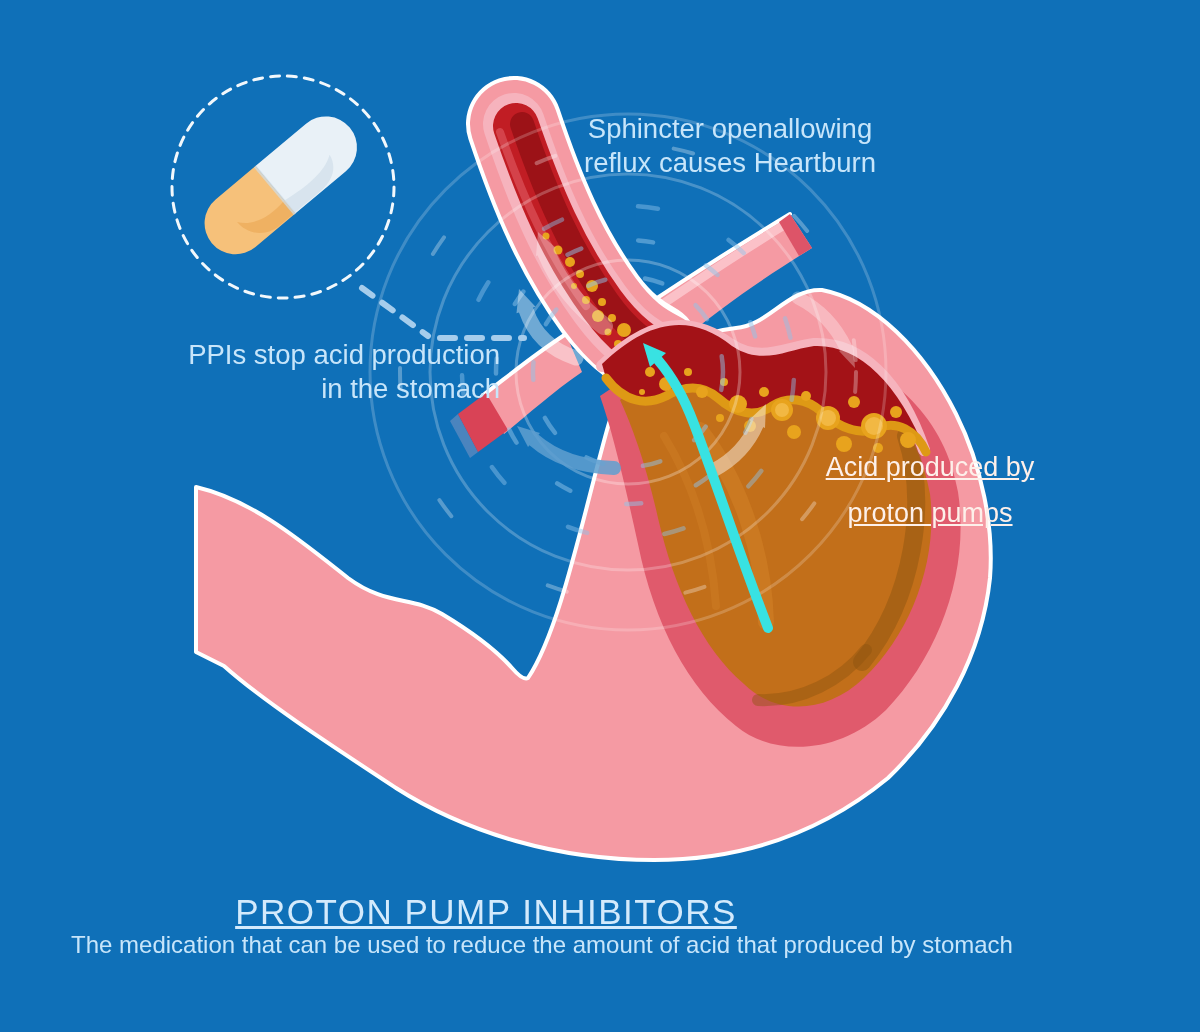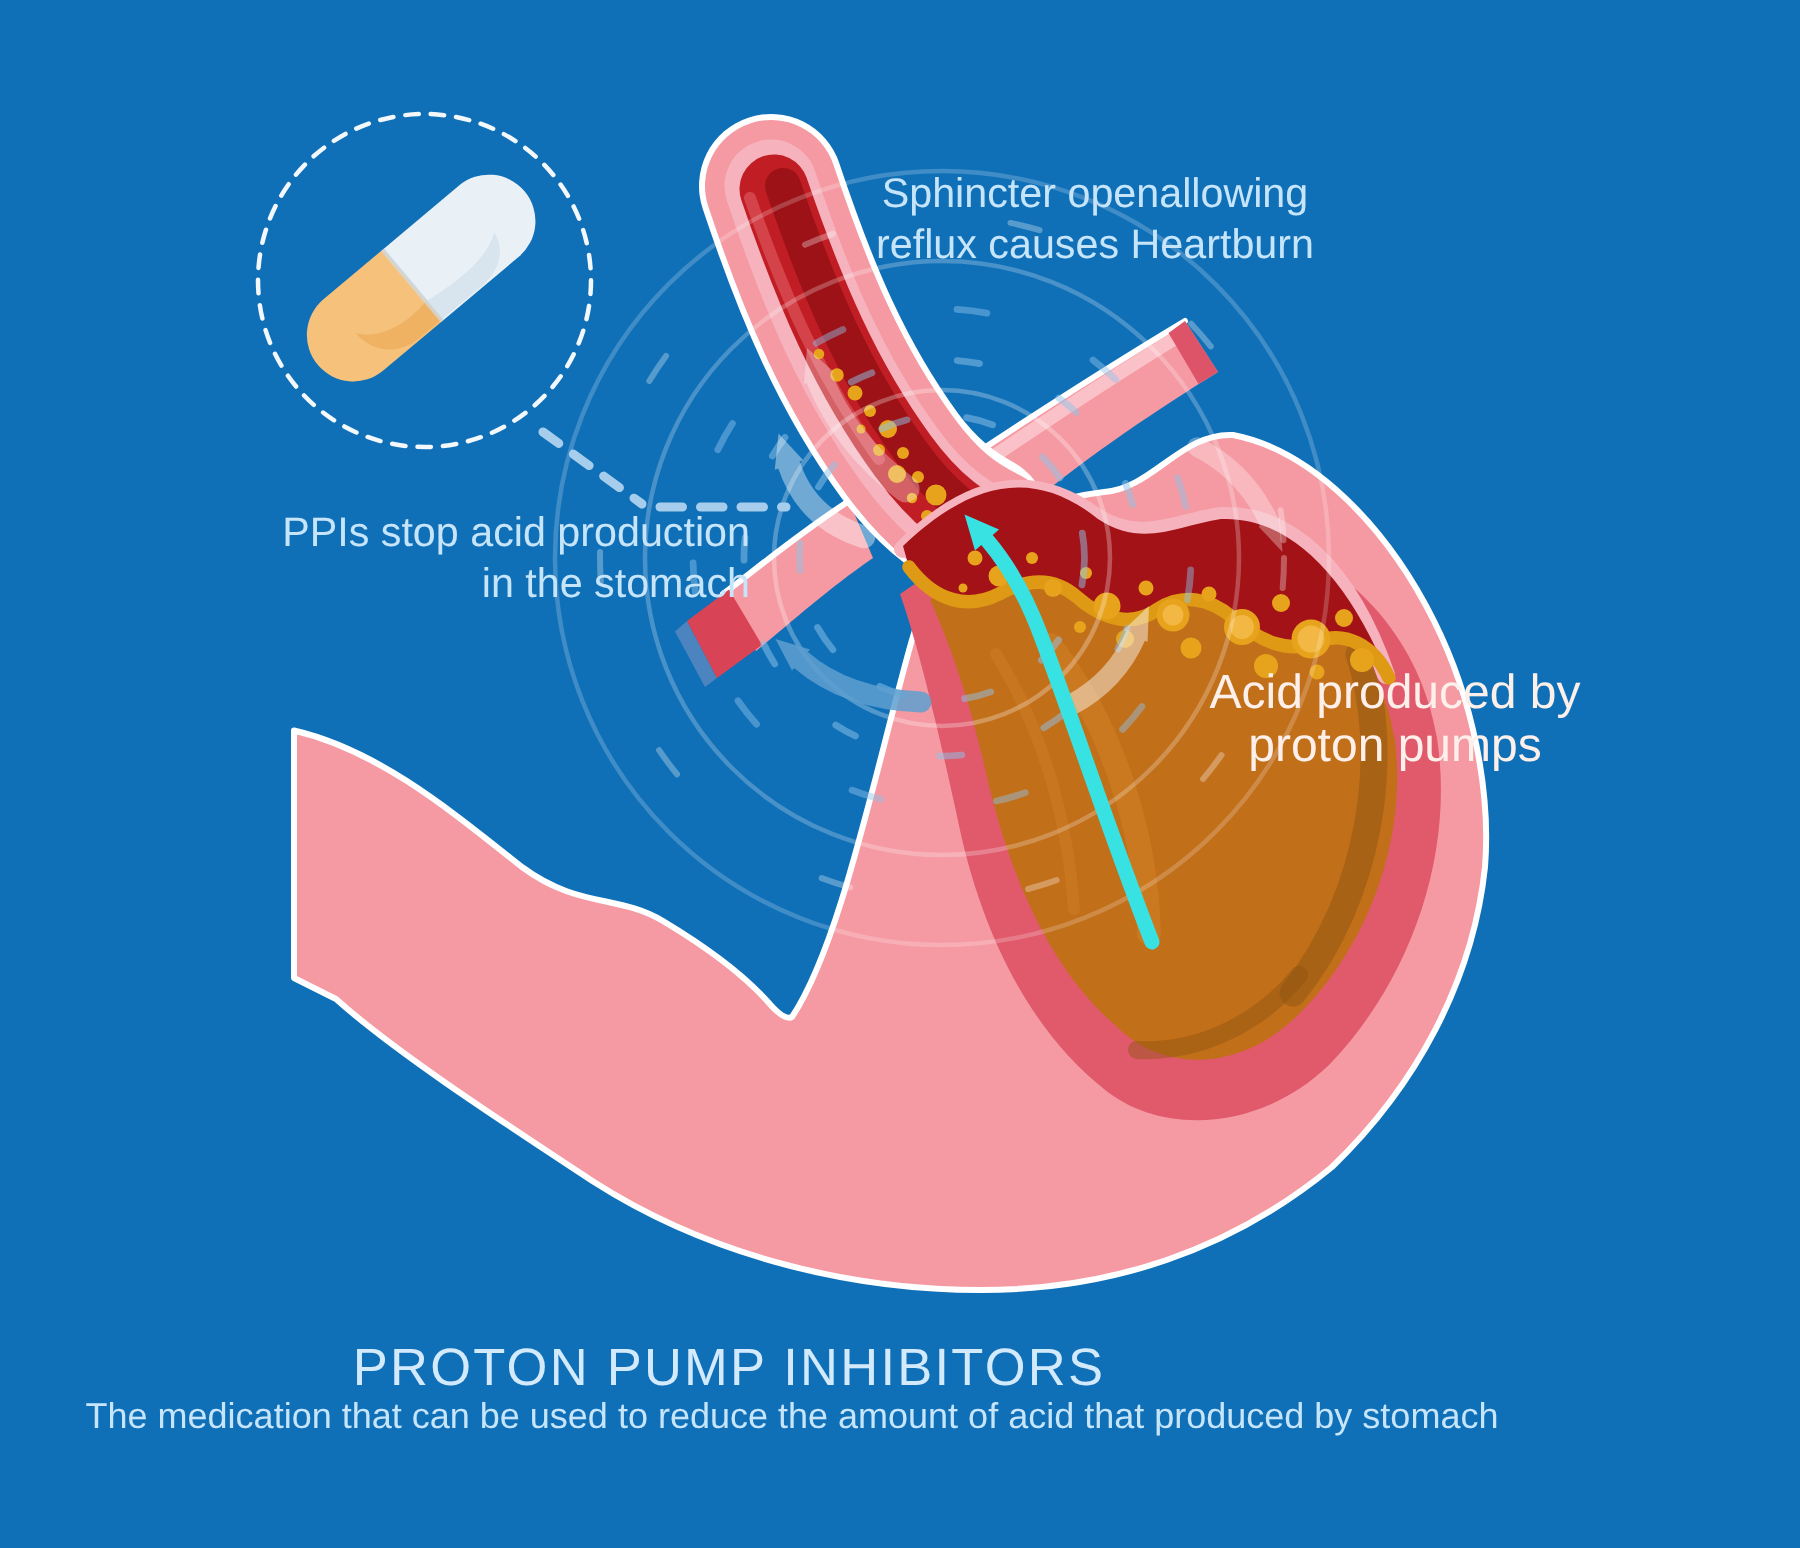--- a/index.html
+++ b/index.html
@@ -28,23 +28,23 @@
   .s-cyan{stroke:var(--reflux-cyan);}
   .s-dash{stroke:var(--dash-blue);}
   .s-ringw{stroke:var(--ring-white);}
   .s-ringb{stroke:var(--ring-blue);}
   .s-pinkhl{stroke:#fcc5cc;}
   
   .lbl{position:absolute;text-align:center;white-space:pre-line;color:var(--text-light);}
   .lbl-annot{font-size:27.5px;line-height:34px;}
   .lbl-sphincter{left:500px;top:112px;width:460px;}
   .lbl-ppi{left:60px;top:338px;width:440px;text-align:right;}
-  .lbl-acid{left:770px;top:444px;width:320px;color:var(--text-on-organ);font-size:32px;line-height:35px;}
-  .lbl-title{left:0;top:892px;width:972px;font-size:35px;letter-spacing:1.5px;color:var(--text-title);}
-  .lbl-subtitle{left:0;top:931px;width:1056px;font-size:24px;color:var(--text-light);}
+  .lbl-acid{left:770px;top:444px;width:320px;color:var(--text-on-organ);font-size:27px;line-height:46px;text-decoration:underline;}
+  .lbl-title{left:0;top:892px;width:972px;font-size:35px;letter-spacing:1.5px;color:var(--text-title);text-decoration:underline;}
+  .lbl-subtitle{left:14px;top:931px;width:1056px;font-size:24px;color:var(--text-light);}
 </style>
 </head>
 <body>
 
 <div class="stage">
   <svg width="1200" height="1032" viewBox="0 0 1200 1032">
 
     <rect class="f-bg" x="0" y="0" width="1200" height="1032"></rect>
 
     <g>

